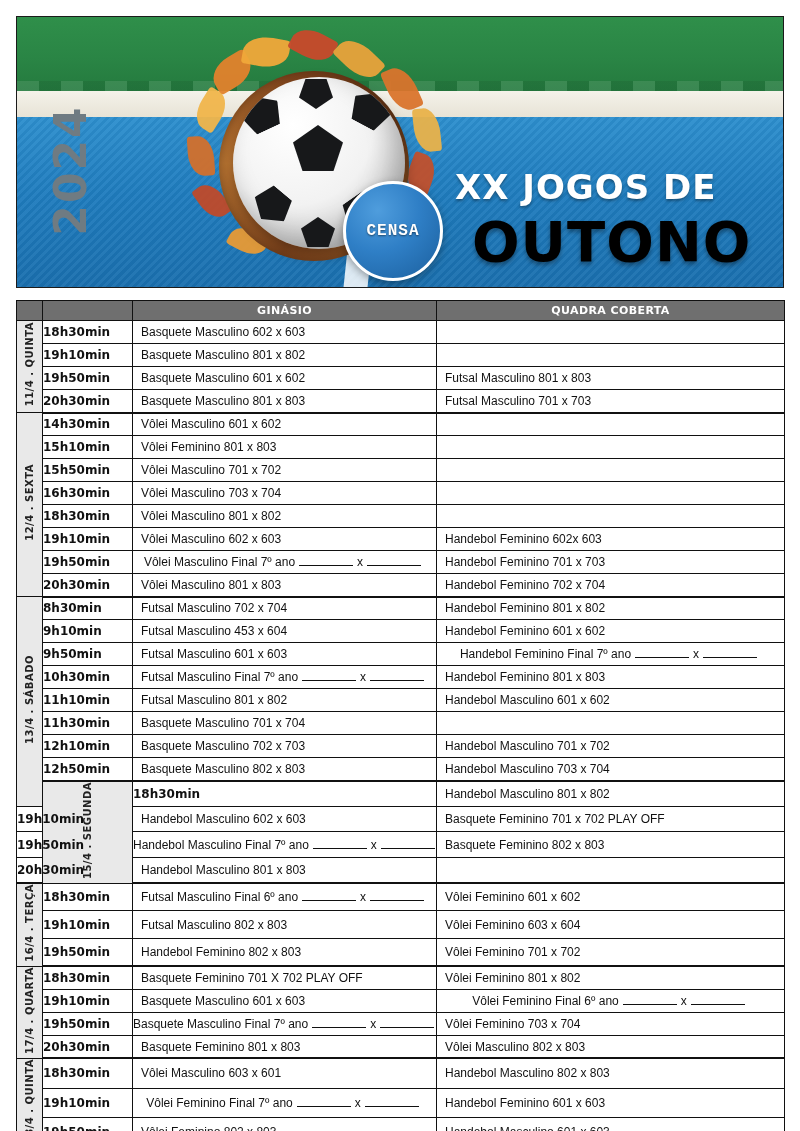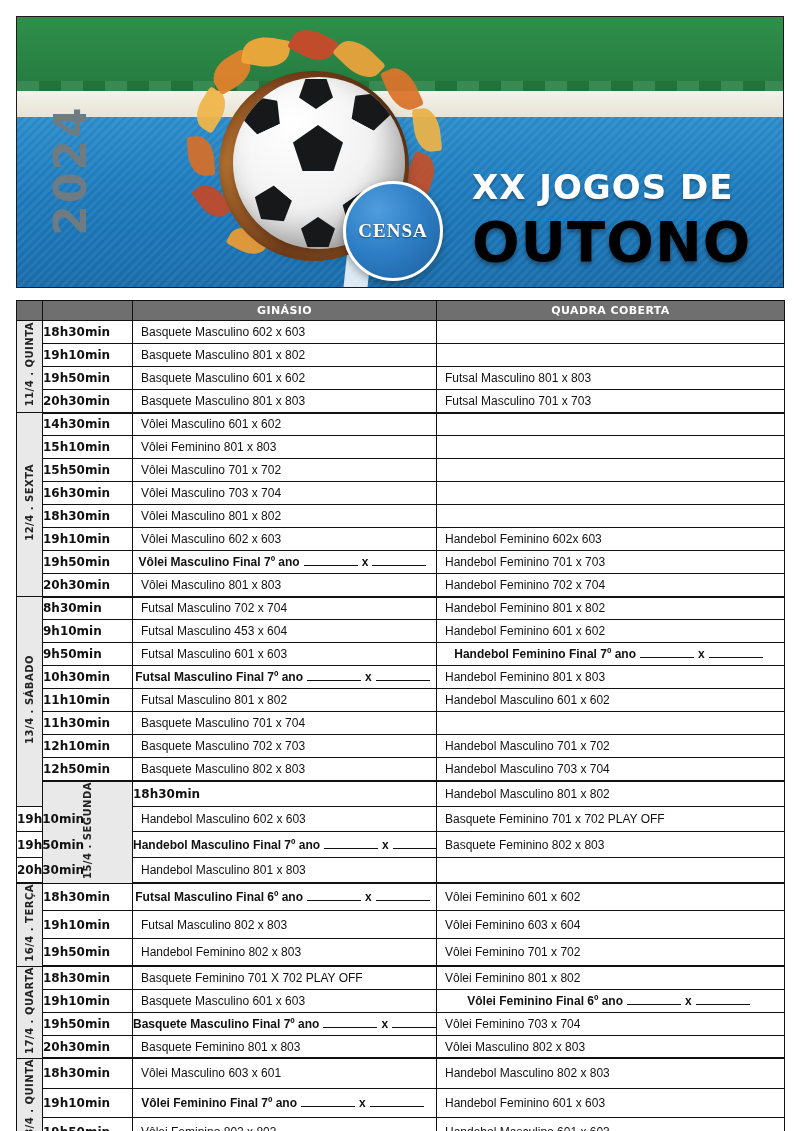--- a/index.html
+++ b/index.html
@@ -72,21 +72,21 @@
     text-align: center;
     font-family: "DejaVu Sans", sans-serif;
     font-weight: 700;
     font-size: 44px;
     letter-spacing: 3px;
     color: #ffffff;
     text-shadow: 0 2px 3px rgba(0,0,0,0.35);
   }
   .jogos {
     position: absolute;
-    left: 455px; top: 150px;
+    left: 438px; top: 150px;
     width: 300px;
     font-family: "DejaVu Sans", sans-serif;
     font-weight: 700;
     font-size: 34px;
     letter-spacing: 1px;
     color: #ffffff;
     text-shadow: 0 2px 3px rgba(0,0,0,0.35);
   }
   .outono {
     position: absolute;
@@ -132,23 +132,23 @@
   .censa {
     position: absolute; left: 176px; top: 150px;
     width: 100px; height: 100px; border-radius: 50%;
     background: radial-gradient(circle at 34% 28%, #4f9ddd 0%, #2f7fc6 45%, #1b5f9d 100%);
     border: 3px solid #ffffff;
     box-shadow: 0 3px 8px rgba(0,0,0,0.35);
     display: flex; align-items: center; justify-content: center;
   }
   .censa-txt {
     color: #ffffff;
-    font-family: Liberation Serif, serif;
-    font-weight: 700;
-    font-size: 19px;
+    font-family: Liberation Mono, monospace;
+    font-weight: 700;
+    font-size: 16px;
     letter-spacing: 1px;
     text-shadow: 0 1px 2px rgba(0,0,0,0.5);
   }
 
   
   .sched {
     position: absolute;
     left: 16px; top: 300px;
     width: 768px;
     border-collapse: collapse;
@@ -200,21 +200,21 @@
   }
   td.match {
     padding-left: 8px;
     font-size: 12px;
     color: #111;
     height: 23px;
     white-space: nowrap;
     overflow: hidden;
   }
   td.match.center { text-align: center; padding-left: 0; }
-  td.match.bold { font-weight: 700; }
+  td.match.bold { font-weight: 400; }
   .blankline {
     display: inline-block;
     border-bottom: 1px solid #111;
     width: 54px;
     margin: 0 4px;
     vertical-align: baseline;
   }
   tr.thickbottom > td { border-bottom: 2px solid #111; }
 </style>
 </head>

